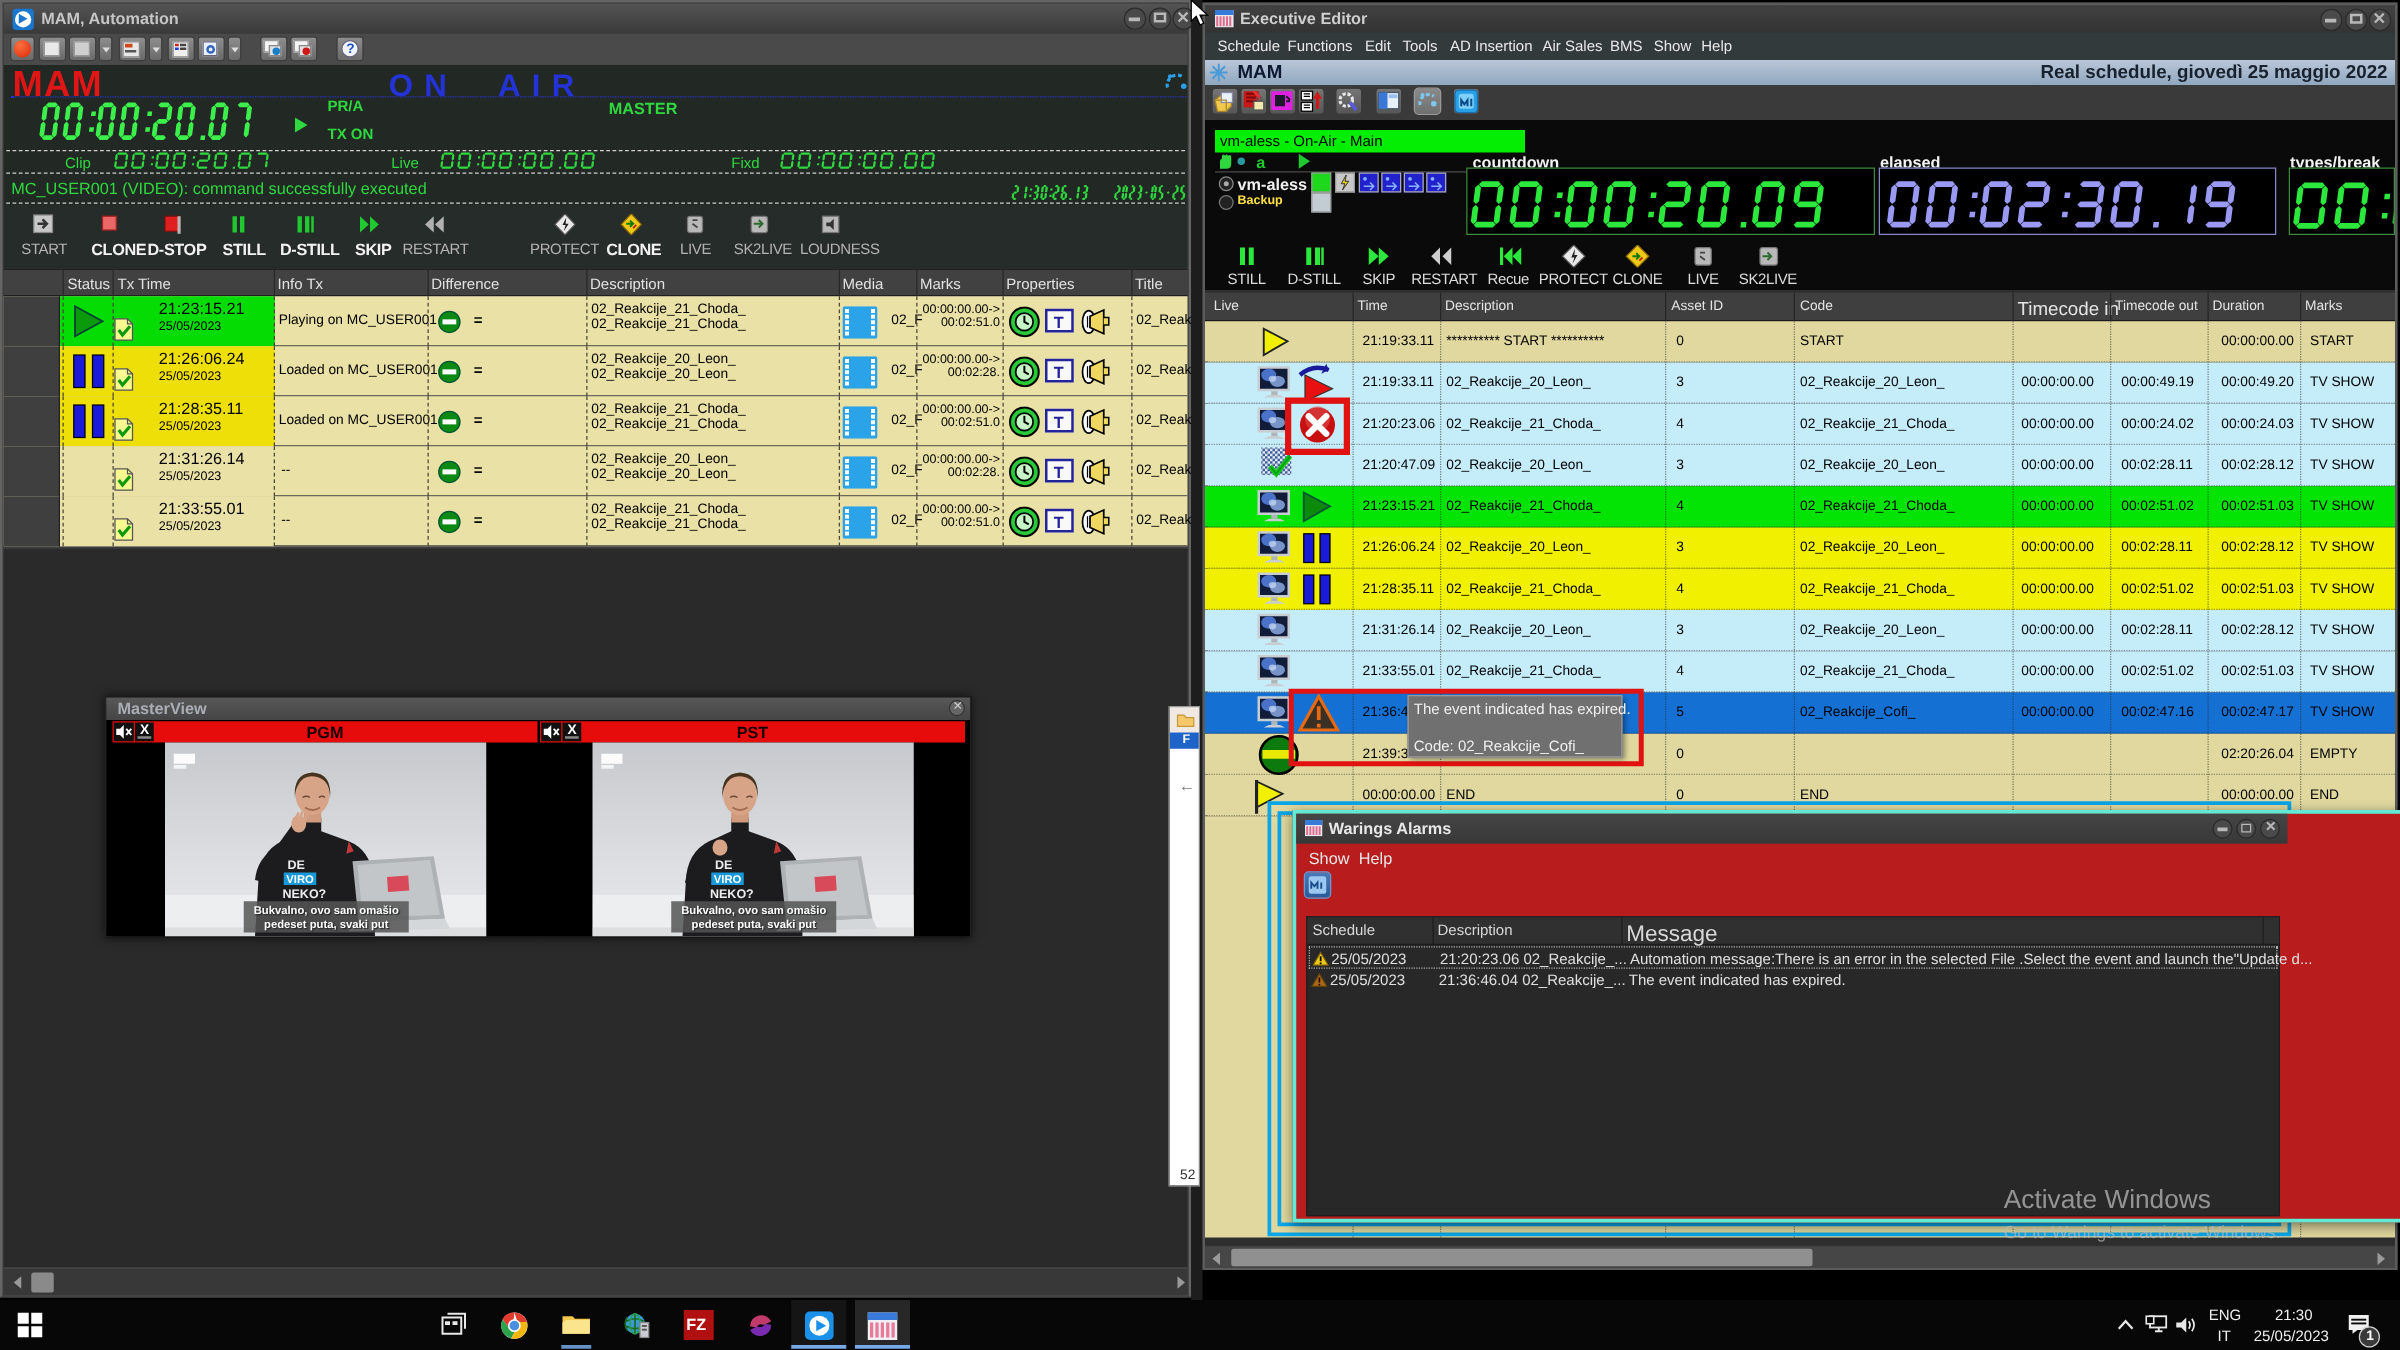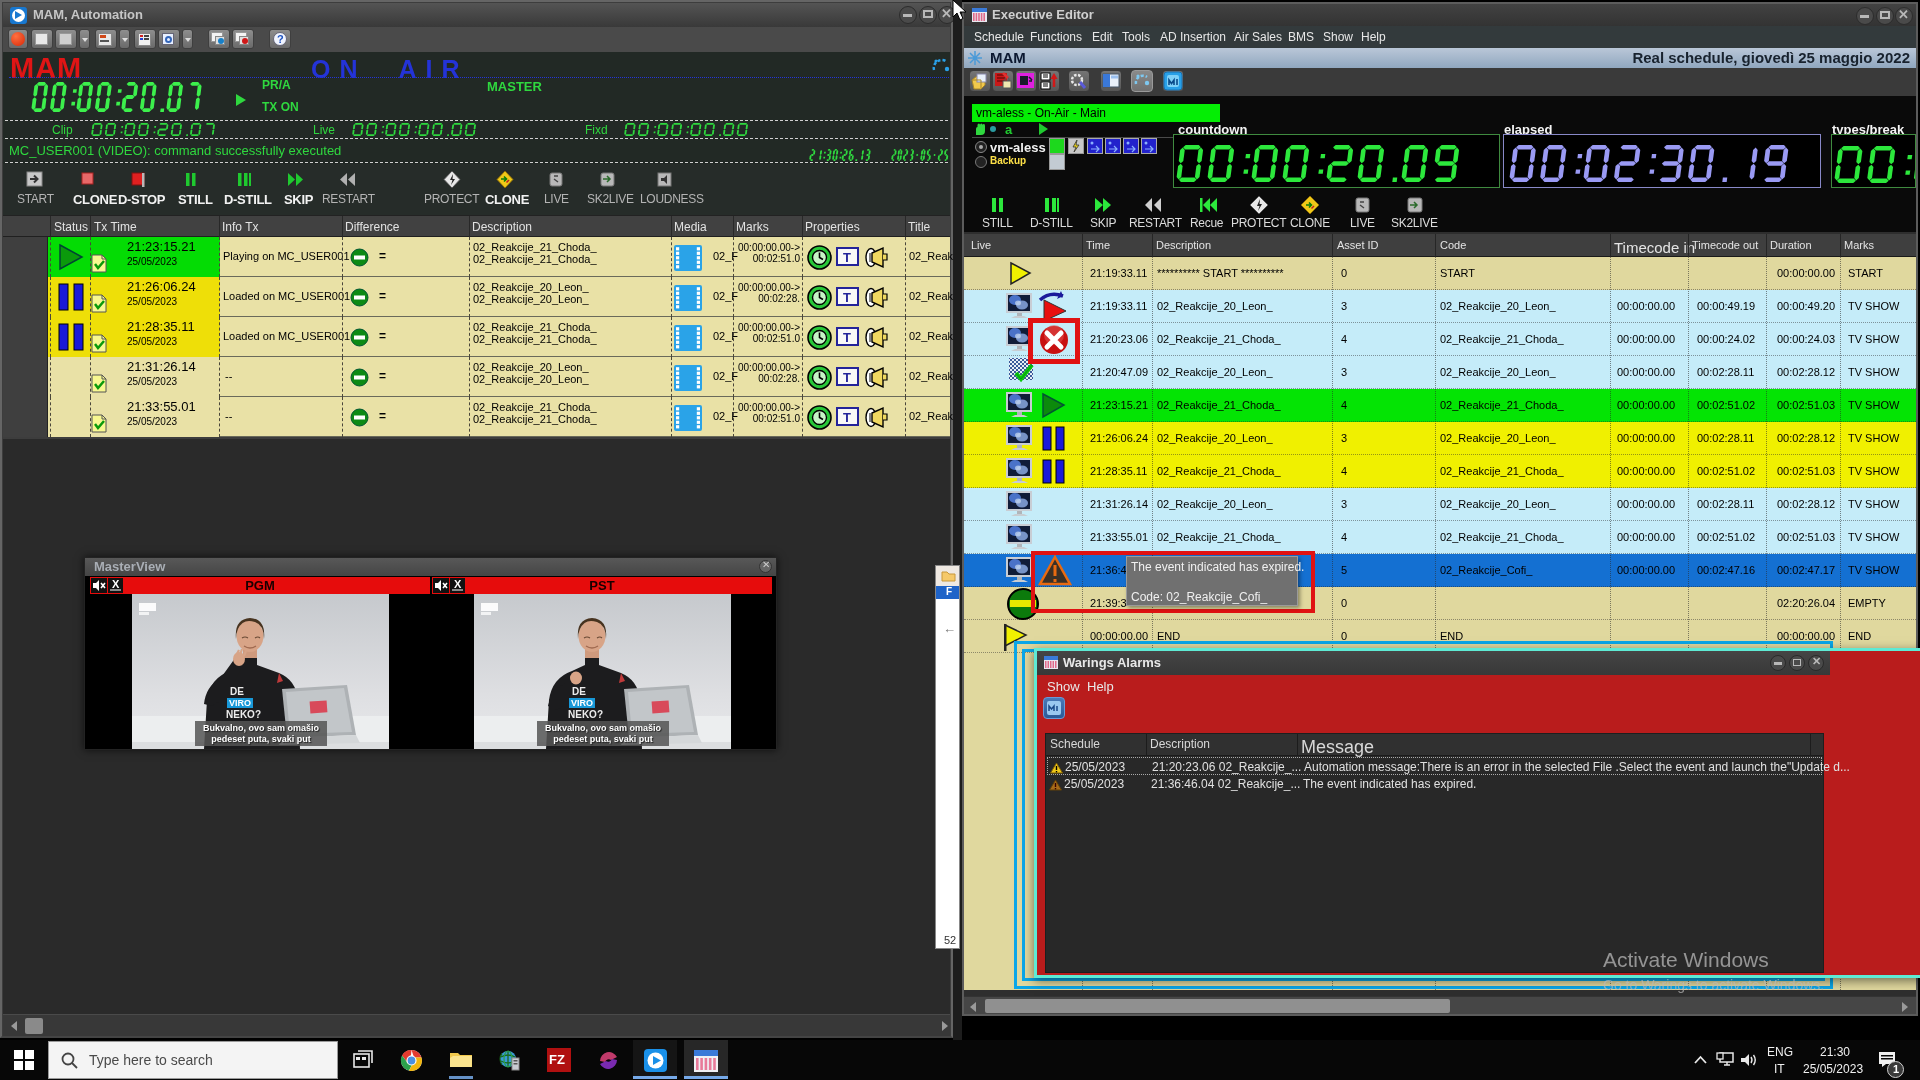--- a/index.html
+++ b/index.html
@@ -1542,27 +1542,20 @@
 <svg class="a" style="left:952px;top:0" width="18" height="24">
     <polygon points="1,0 1,17 5,13 8,20 11,18.5 8,12 14,12" fill="#fff" stroke="#000" stroke-width="1"></polygon>
   </svg>
 <div class="a" style="position:absolute;left:0px;top:1040px;width:1920px;height:40px;background:#070707">
     <svg class="a" style="left:14px;top:10px" width="20" height="20">
       <rect x="0" y="0" width="9" height="9" fill="#fff"></rect>
       <rect x="11" y="0" width="9" height="9" fill="#fff"></rect>
       <rect x="0" y="11" width="9" height="9" fill="#fff"></rect>
       <rect x="11" y="11" width="9" height="9" fill="#fff"></rect>
     </svg>
-    <div class="a" style="position:absolute;left:48px;top:1px;width:290px;height:38px;background:#f4f4f4;border:1px solid #9a9a9a">
-      <svg class="a" style="left:12px;top:10px" width="18" height="18">
-        <circle cx="7" cy="7" r="5.5" stroke="#444" stroke-width="1.8" fill="none"></circle>
-        <path d="M11 11 L16 16" stroke="#444" stroke-width="1.8"></path>
-      </svg>
-      <div class="a" style="left:40px;top:10px;font-size:14px;color:#4a4a4a">Type here to search</div>
-    </div>
     <svg class="a" style="left:352px;top:9px" width="22" height="22">
       <rect x="2" y="5" width="15" height="13" fill="none" stroke="#e8e8e8" stroke-width="1.6"></rect>
       <path d="M6 2 h14 v12" stroke="#e8e8e8" stroke-width="1.6" fill="none"></path>
       <rect x="4" y="8" width="4" height="3" fill="#e8e8e8"></rect>
       <rect x="10" y="8" width="4" height="3" fill="#e8e8e8"></rect>
     </svg>
     <svg class="a" style="left:400px;top:9px" width="23" height="23">
       <circle cx="11.5" cy="11.5" r="10.5" fill="#fff"></circle>
       <path d="M11.5 1 A10.5 10.5 0 0 1 21.5 8.5 L14 8.5 Z" fill="#e33b2e"></path>
       <path d="M11.5 1 A10.5 10.5 0 0 0 2 6.5 L7 13 L11 6 Z" fill="#e33b2e"></path>

